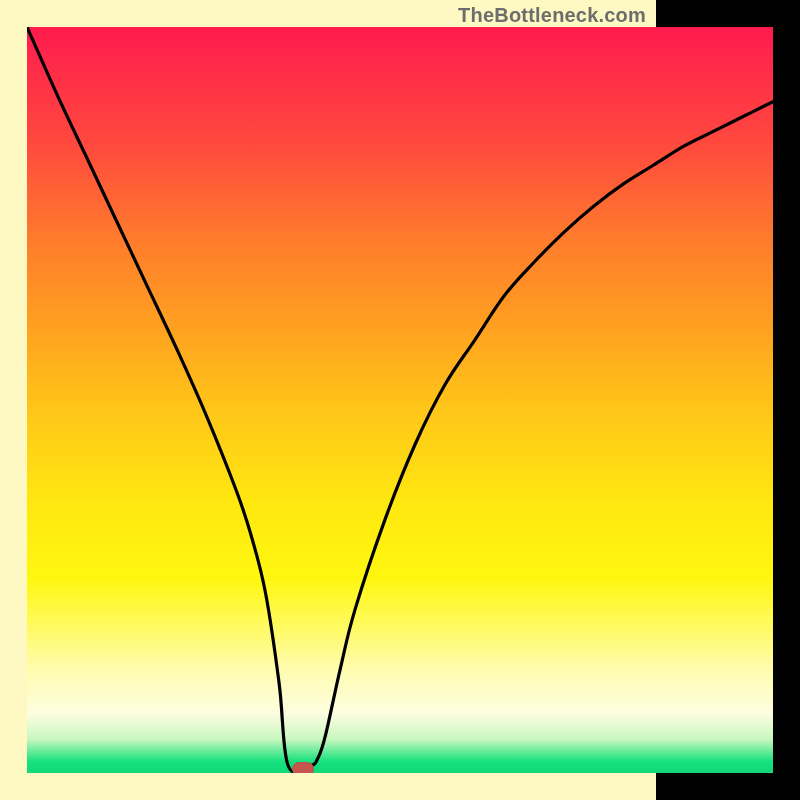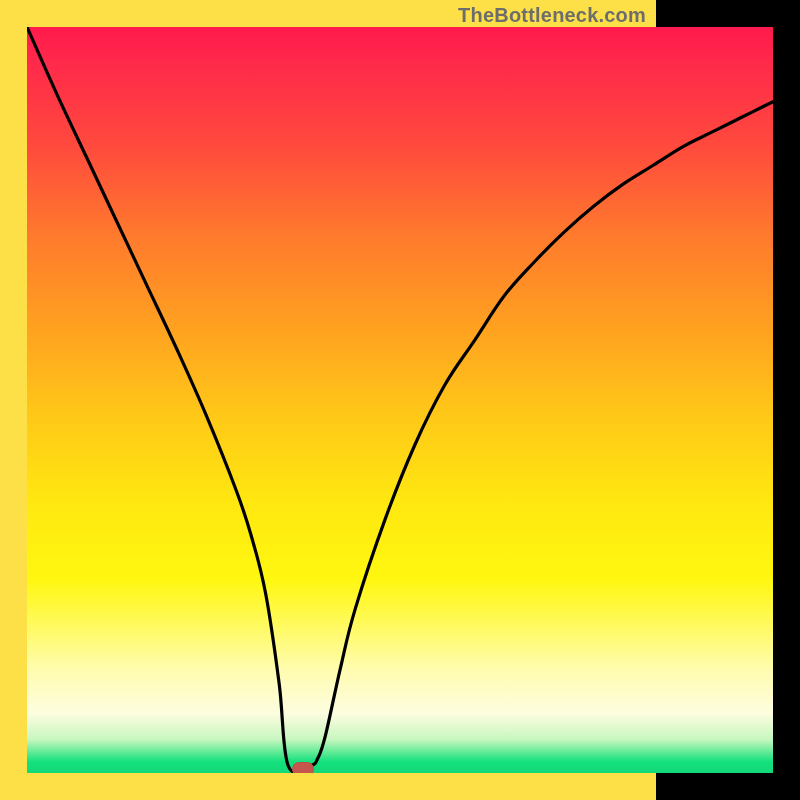--- a/index.html
+++ b/index.html
@@ -9,21 +9,21 @@
     height: 800px;
     background: #000;
     overflow: hidden;
   }
   .frame {
     position: absolute;
     left: 0;
     top: 0;
     width: 656px;
     height: 800px;
-    background: #fde047;
+    background: #fef9c3;
   }
   .plot {
     position: absolute;
     left: 27px;
     top: 27px;
     width: 746px;
     height: 746px;
     overflow: hidden;
   }
   .gradient-bg {

